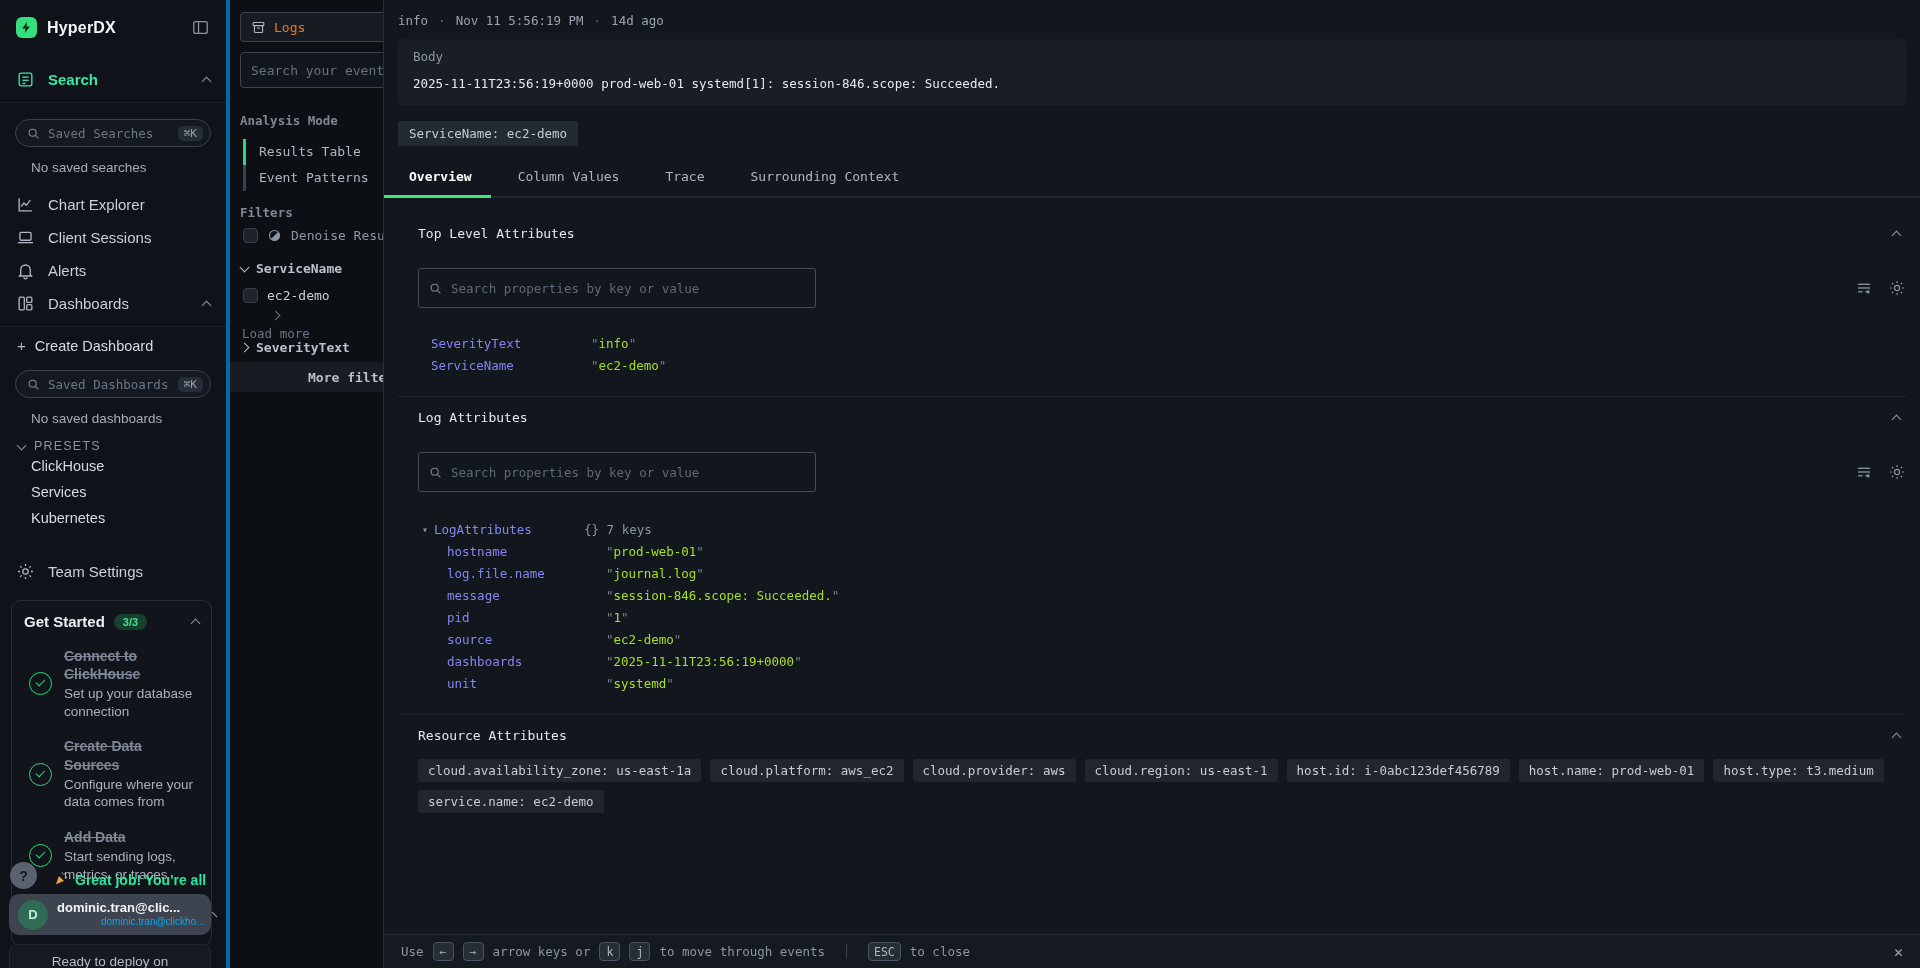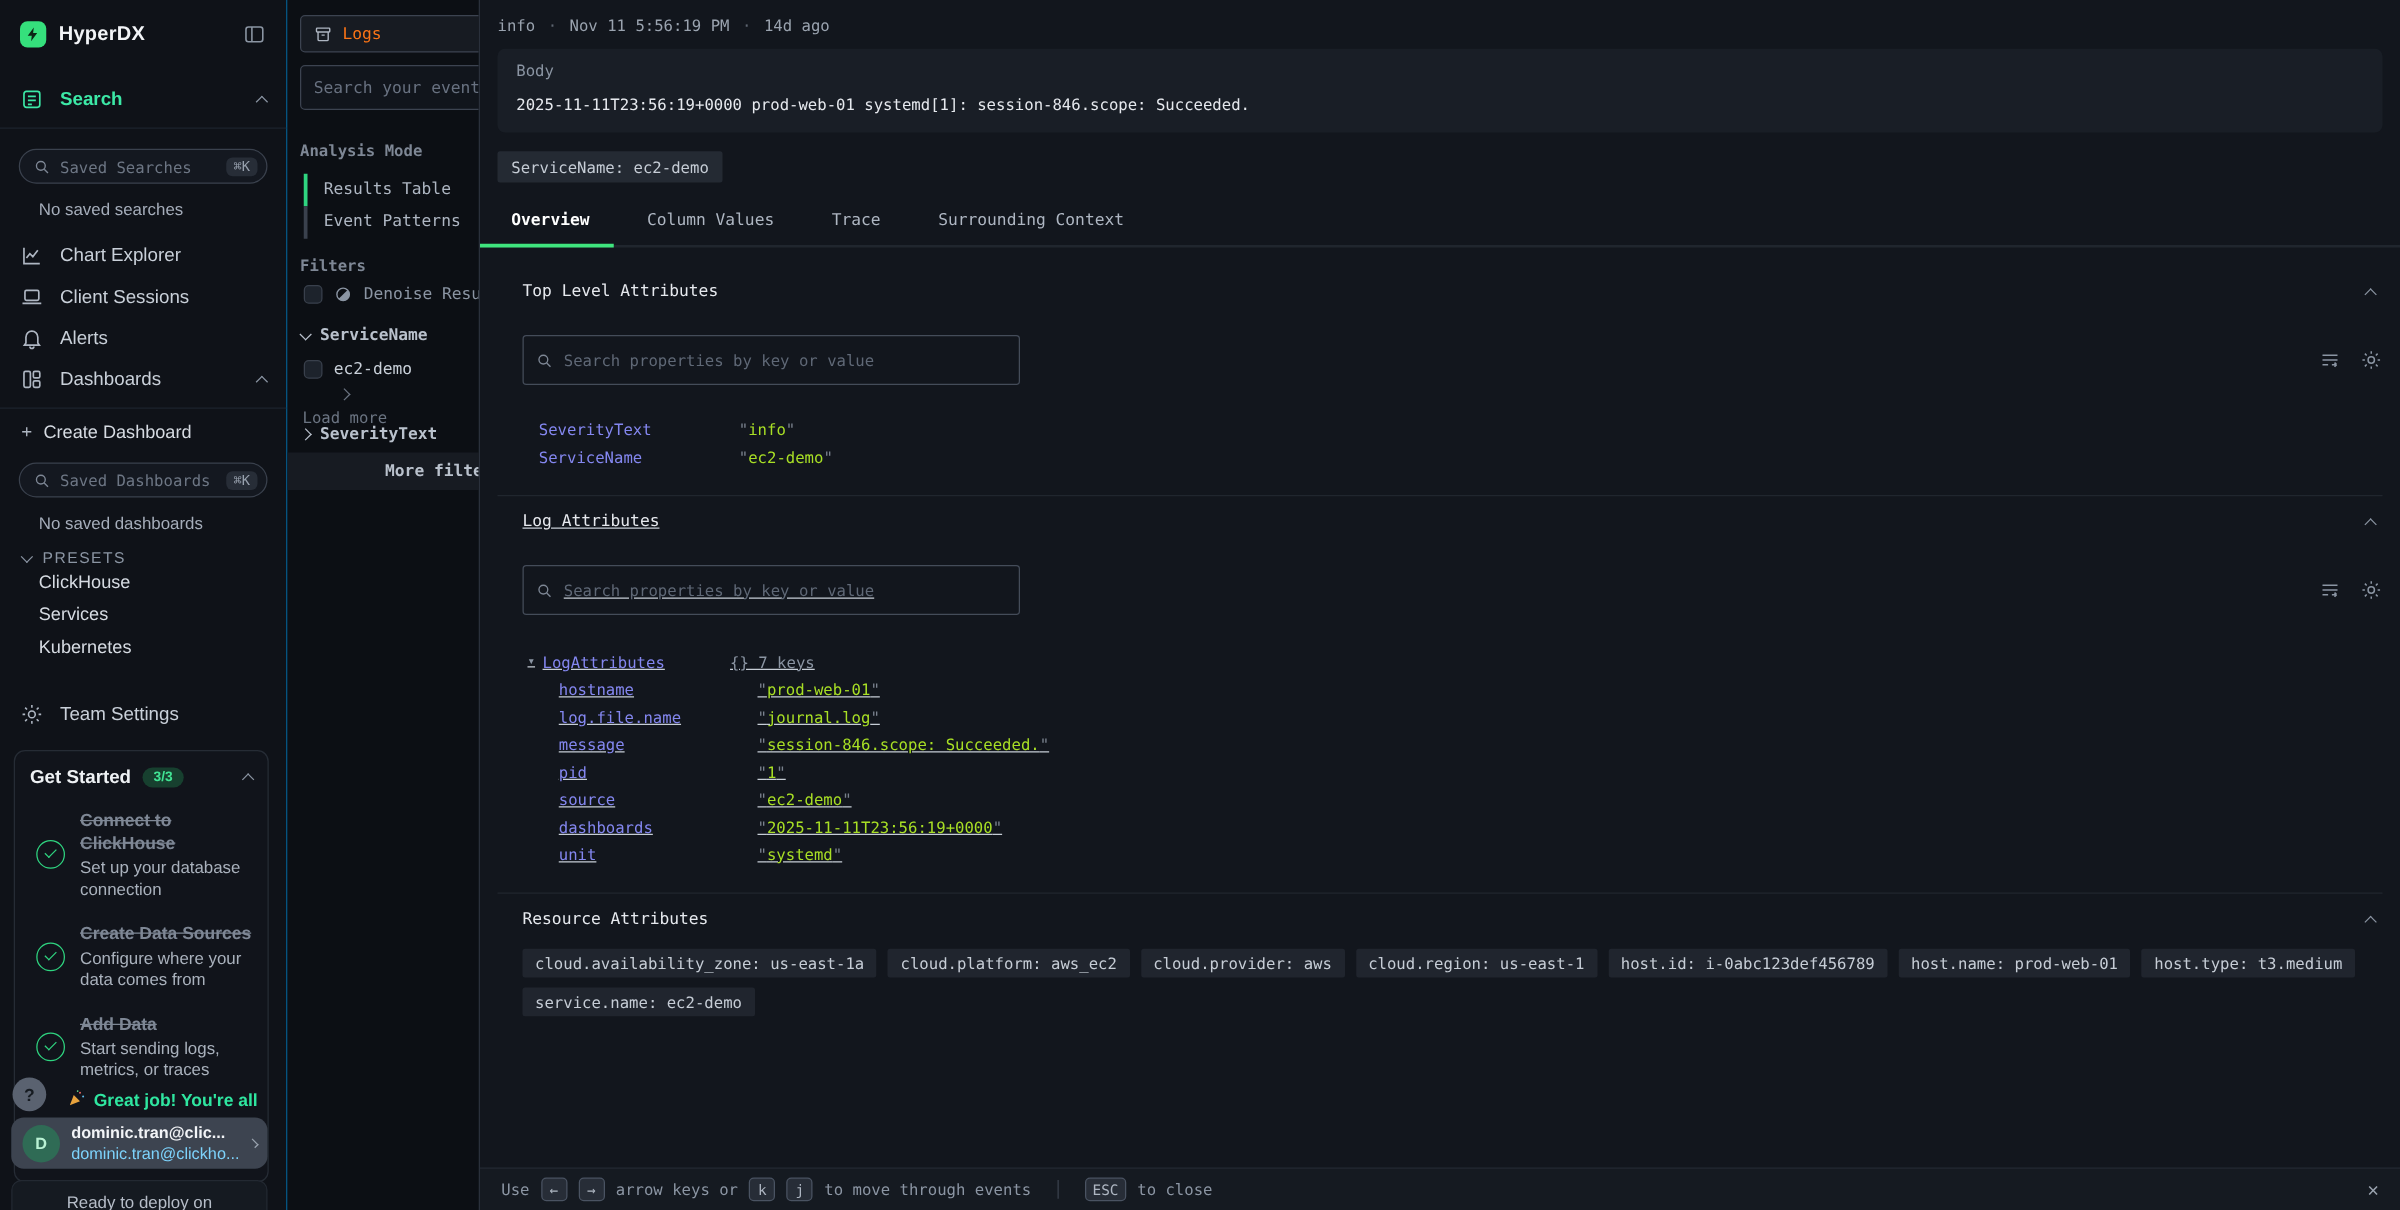--- a/index.html
+++ b/index.html
@@ -6,21 +6,21 @@
   *{box-sizing:border-box;}
   .app{position:relative;width:1920px;height:968px;background:#0d1015;overflow:hidden;
        font-family:"Liberation Sans",sans-serif;color:#c6cdd6;}
   svg{display:block;}
   .chev{display:inline-block;width:7px;height:7px;border-right:1.6px solid currentColor;border-bottom:1.6px solid currentColor;}
   .chev.up{transform:rotate(225deg);margin-top:3px;}
   .chev.down{transform:rotate(45deg);margin-bottom:2px;}
   .chev.right{transform:rotate(-45deg);}
 
   
-  .sidebar{position:absolute;left:0;top:0;width:230px;height:100%;background:#0f1218;border-right:1px solid #0369a1;}
+  .sidebar{position:absolute;left:0;top:0;width:230px;height:100%;background:#0f1218;border-right:4px solid #0369a1;}
   .logo-row{display:flex;align-items:center;gap:10px;padding:17px 16px 0;}
   .logo-badge{width:21px;height:21px;border-radius:6px;background:#35e07c;display:flex;align-items:center;justify-content:center;color:#0b2615;}
   .logo-text{font-size:16px;font-weight:bold;color:#f2f4f7;letter-spacing:.2px;}
   .collapse-btn{margin-left:auto;color:#8b95a3;}
   .nav-item{display:flex;align-items:center;gap:13px;padding:7px 16px;font-size:15px;color:#c9d0d9;}
   .nav-item .nicon{width:19px;height:19px;color:#aeb6c2;flex:0 0 auto;}
   .nav-item .chev{margin-left:auto;color:#8b95a3;}
   .nav-search{margin-top:25px;}
   .nav-search .label{color:#3ce8a6;font-weight:bold;}
   .nav-search .nicon{color:#3ce8a6;}
@@ -46,21 +46,21 @@
   .gs-check{width:23px;height:23px;border-radius:50%;border:1.5px solid #2fd580;flex:0 0 auto;position:relative;}
   .gs-check::after{content:"";position:absolute;left:6px;top:6px;width:8px;height:4px;border-left:1.6px solid #2fd580;border-bottom:1.6px solid #2fd580;transform:rotate(-45deg);}
   .gs-item-title{font-size:14px;font-weight:600;color:#7e8795;text-decoration:line-through;max-width:142px;line-height:1.3;}
   .gs-item-desc{font-size:13.5px;color:#a9b1bc;line-height:1.3;margin-top:2px;}
   .congrats{position:absolute;left:54px;top:871px;width:155px;font-size:14px;font-weight:bold;color:#2fe6a0;line-height:1.3;z-index:1;display:flex;gap:6px;}
   .help-bubble{position:absolute;left:10px;top:862px;width:27px;height:27px;border-radius:50%;background:#5a6270;color:#161b21;
                font-weight:bold;font-size:14px;display:flex;align-items:center;justify-content:center;z-index:3;}
   .user-card{position:absolute;left:9px;right:15px;top:894px;height:41px;background:#3d4450;border-radius:10px;display:flex;align-items:center;gap:9px;padding:0 9px;z-index:2;}
   .avatar{width:30px;height:30px;border-radius:50%;background:#2f6b55;color:#b9f2d4;font-size:13px;font-weight:bold;display:flex;align-items:center;justify-content:center;flex:0 0 auto;}
   .user-name{font-size:13px;font-weight:bold;color:#f2f4f7;line-height:1.25;}
-  .user-email{font-size:13px;color:#7dd3fc;line-height:1.25;}
+  .user-email{font-size:10px;color:#0ea5e9;line-height:1.25;margin-left:44px;}
   .user-chevron{margin-left:auto;color:#9aa3af;}
   .bottom-card{position:absolute;left:9px;right:15px;top:944px;height:46px;background:#151a21;border:1px solid #232932;border-radius:8px;
                display:flex;justify-content:center;padding-top:9px;font-size:13.5px;color:#b6bdc8;}
 
   
   .middle{position:absolute;left:230px;top:0;width:153px;height:100%;background:#0c0f14;overflow:hidden;
           font-family:"DejaVu Sans Mono",monospace;}
   .logs-btn{position:absolute;left:10px;top:12px;width:162px;height:30px;border:1px solid #3c4350;border-radius:4px;background:#171b22;
             display:flex;align-items:center;gap:8px;padding:0 10px;font-size:13px;color:#f97316;}
   .logs-btn .nicon{width:15px;height:15px;color:#aeb6c2;}
@@ -87,21 +87,21 @@
   .body-label{font-size:12.5px;color:#8b95a3;}
   .body-text{margin-top:12px;font-size:12.5px;color:#e6e9ee;}
   .tag-row{margin:15px 14px 0;}
   .tag{display:inline-block;background:#242a33;padding:5px 11px;font-size:12.5px;color:#c6cdd6;border-radius:2px;}
   .tabs{display:flex;gap:46px;margin-top:12px;padding-left:25px;border-bottom:2px solid #20262e;position:relative;}
   .tab{padding:11px 0 12px;font-size:13px;color:#aeb6c2;position:relative;}
   .tab.active{color:#ffffff;font-weight:bold;}
   .tab.active::after{content:"";position:absolute;left:-25px;width:107px;height:3px;background:#3fe57e;bottom:-2px;}
   .d-scroll{flex:1;overflow:hidden;padding:0 14px;}
   .section{border-bottom:1px solid #20262e;padding:28px 0 20px 20px;}
-  .section.s2{padding-top:13px;text-decoration:underline;}
+  .section.s2{padding-top:13px;}
   .section.s3{padding-top:13px;border-bottom:none;}
   .sec-head{display:flex;align-items:center;justify-content:space-between;font-size:13px;color:#e6e9ee;}
   .sec-head .chev{color:#8b95a3;margin-right:6px;}
   .sec-controls{display:flex;align-items:center;margin-top:27px;}
   .prop-search{width:398px;height:40px;border:1px solid #444c59;border-radius:3px;background:#12161d;display:flex;align-items:center;gap:9px;
                padding:0 10px;font-size:12.5px;color:#5f6876;white-space:nowrap;overflow:hidden;}
   .prop-search .mag{color:#7e8795;flex:0 0 auto;}
   .sec-icons{margin-left:auto;display:flex;gap:15px;color:#8b95a3;align-items:center;}
   .attr-rows{margin-top:25px;}
   .attr-row{display:flex;align-items:center;height:21.5px;padding-left:13px;font-size:12.5px;}

